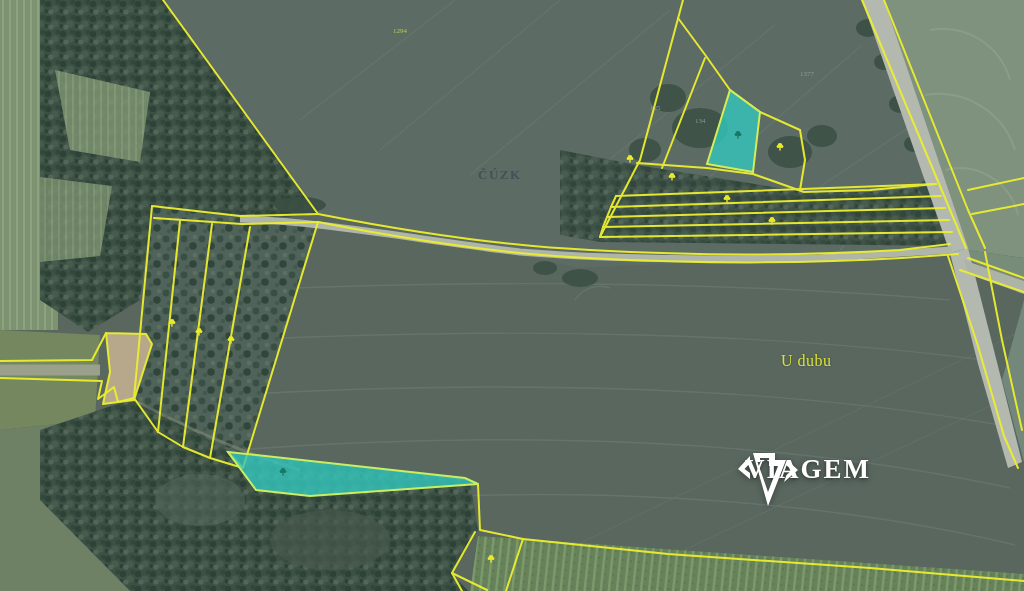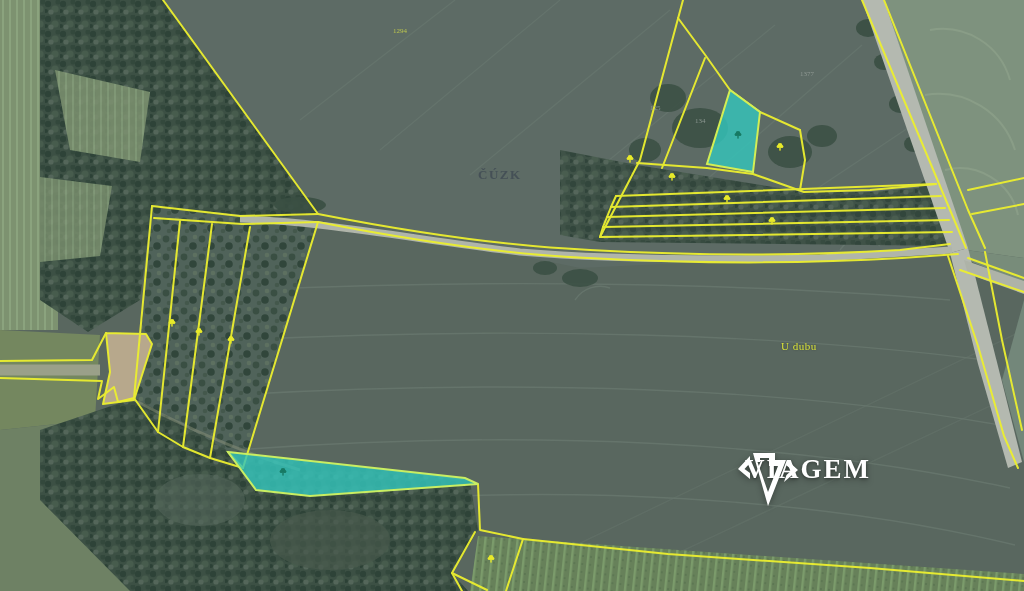--- a/index.html
+++ b/index.html
@@ -1,21 +1,21 @@
 <!DOCTYPE html>
 <html><head>
 <meta charset="utf-8">
 <style>
   html,body{margin:0;padding:0;background:#222;}
   #stage{position:relative;width:1024px;height:591px;overflow:hidden;
          font-family:Liberation Serif, serif;background:#59675f;}
   #stage svg{position:absolute;left:0;top:0;}
   .lbl{position:absolute;pointer-events:none;white-space:nowrap;}
   .lbl-cuzk{color:#414c54;opacity:.85;font-weight:bold;font-size:13px;letter-spacing:1.5px;}
-  .lbl-place{color:#d9e23a;font-size:11px;letter-spacing:.5px;text-shadow:0 0 2px rgba(0,0,0,.4);}
+  .lbl-place{color:#d9e23a;font-size:16px;letter-spacing:.5px;text-shadow:0 0 2px rgba(0,0,0,.4);margin-top:12px;}
   .lbl-pnum{font-size:7px;opacity:.85;}
   .pnum-y{color:#cdd64a;}
   .pnum-g{color:#97a09b;}
   .logo{position:absolute;left:728px;top:452px;width:160px;text-align:center;
         color:#fff;filter:drop-shadow(0 2px 3px rgba(0,0,0,.35));}
   .logo-text{font-weight:bold;font-size:27px;letter-spacing:2px;margin-top:2px;
              text-shadow:0 1px 3px rgba(0,0,0,.35);}
 </style>
 </head>
 <body>

